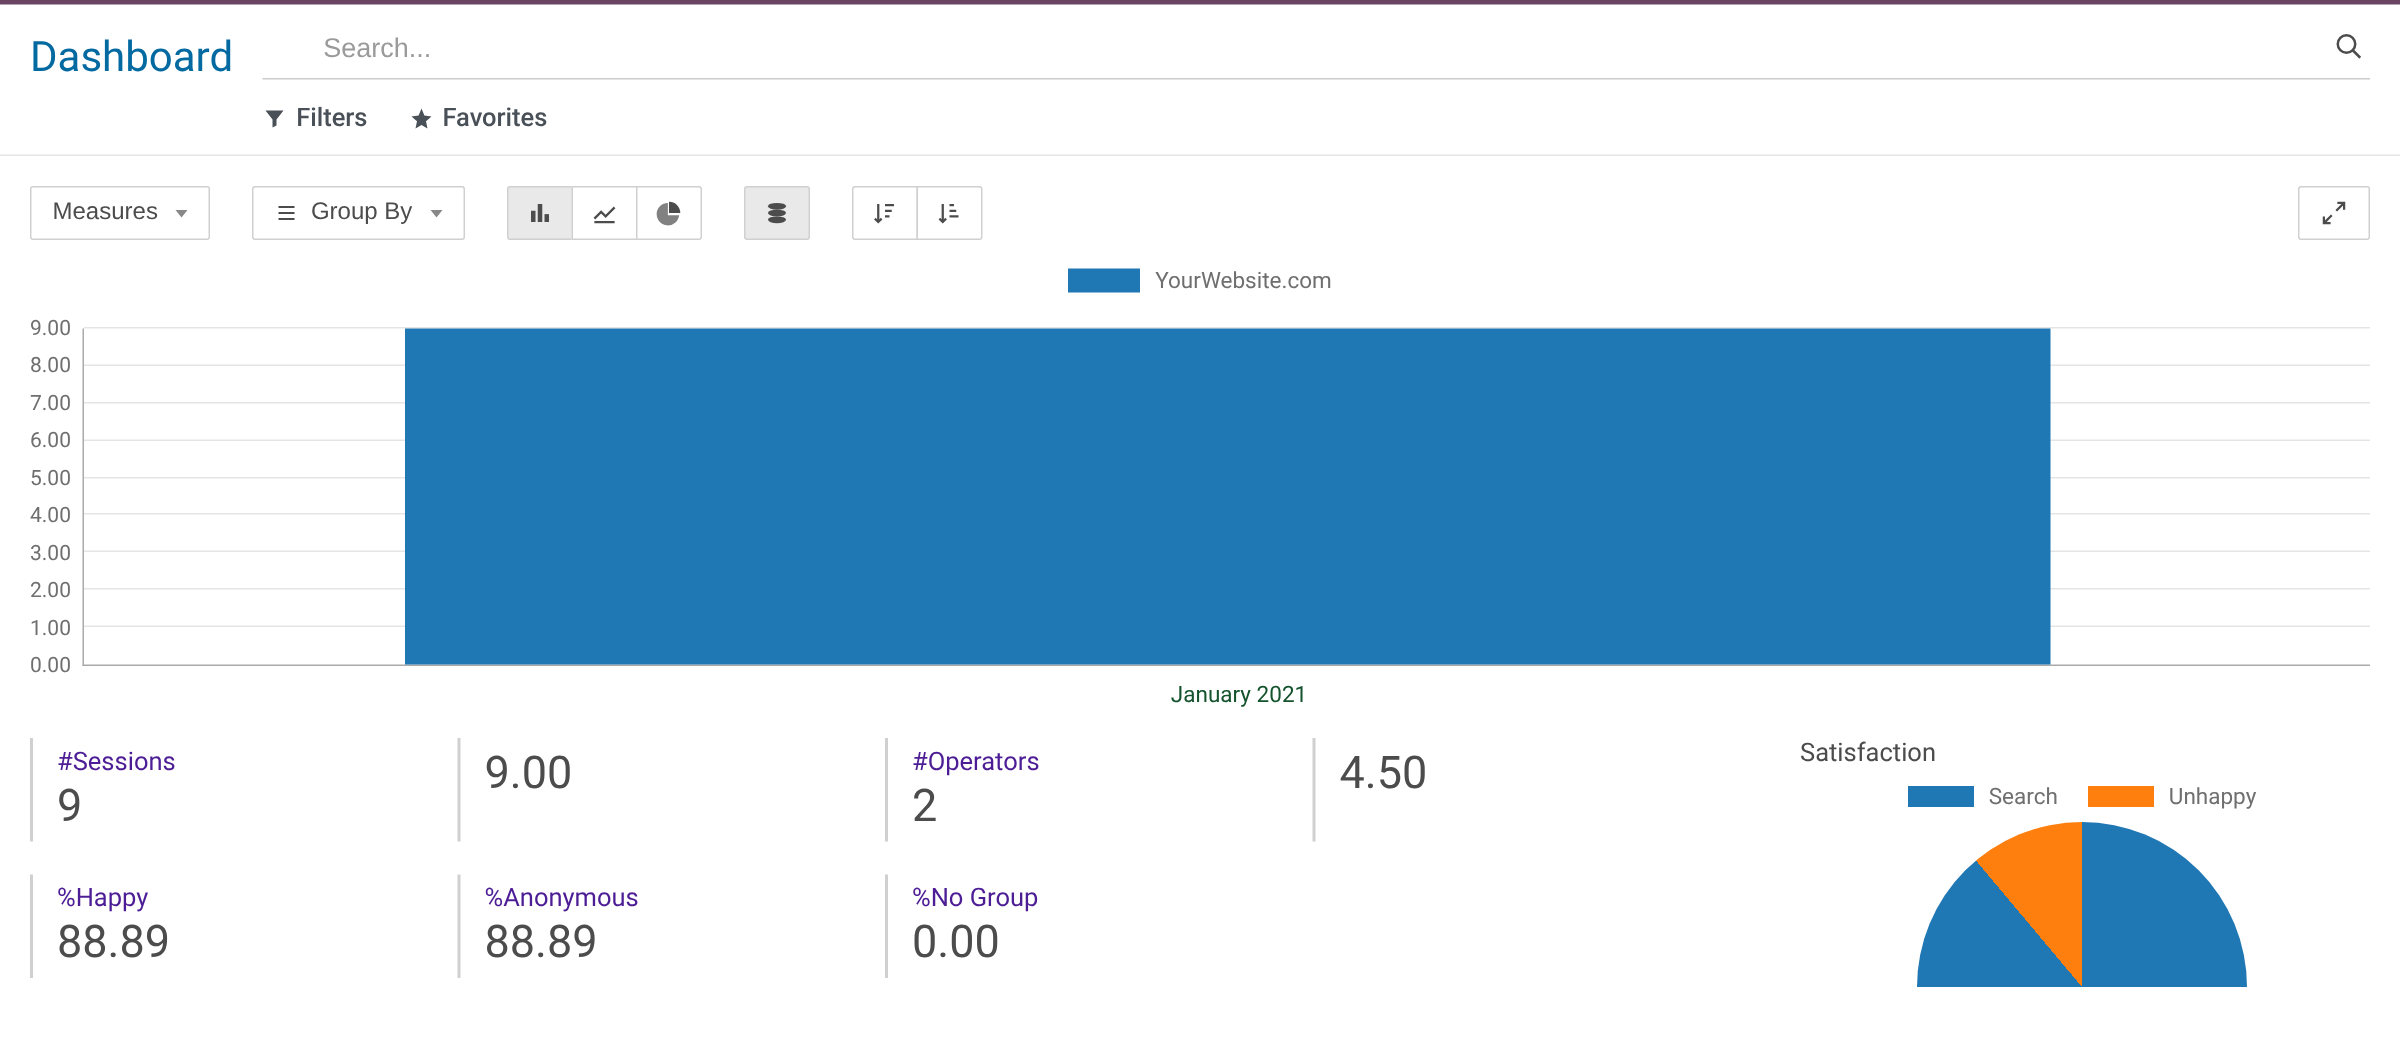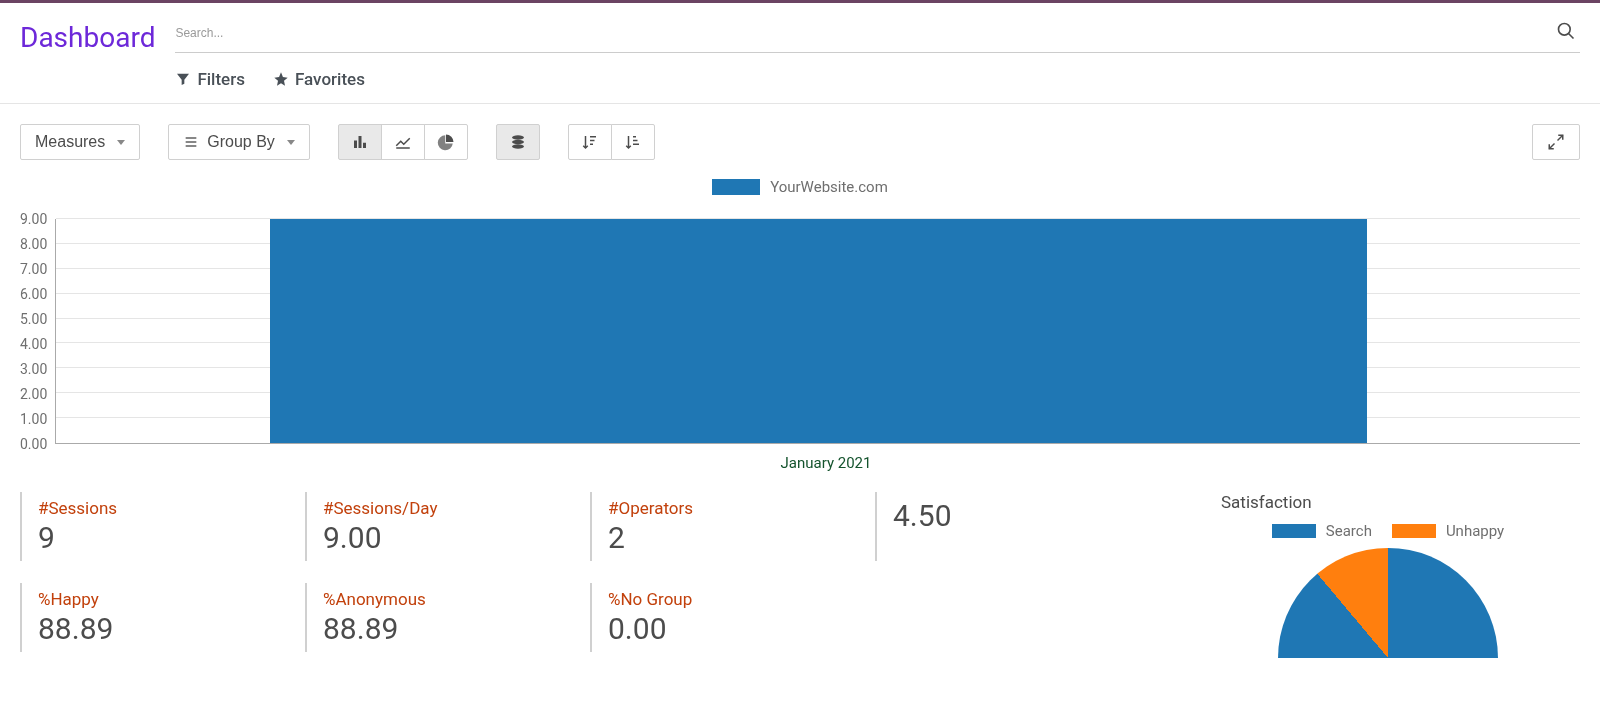--- a/index.html
+++ b/index.html
@@ -1,22 +1,22 @@
 <!DOCTYPE html>
 <html><head>
 <meta charset="utf-8">
 <style>
 * { box-sizing: border-box; margin: 0; padding: 0; }
 body { font-family: -apple-system, BlinkMacSystemFont, "Segoe UI", Roboto, Helvetica, Arial, sans-serif; background: #fff; color: #4c4c4c; overflow: hidden; }
 .top-strip { height: 3px; background: #6b4463; }
 .header { display: flex; align-items: flex-start; padding: 10px 20px 0 20px; gap: 20px; }
-.page-title { font-size: 28px; color: #6d28d9; font-weight: 400; flex: 0 0 auto; padding-top: 8px; }
+.page-title { font-size: 28px; color: #0369a1; font-weight: 400; flex: 0 0 auto; padding-top: 8px; }
 .header-right { flex: 1; display: flex; flex-direction: column; align-items: stretch; }
 .search-wrap { display: flex; align-items: center; border-bottom: 1px solid #ccc; padding: 4px 0; }
-.search-input { flex: 1; border: none; outline: none; font-size: 12px; color: #1d4ed8; background: transparent; padding: 4px 0; }
+.search-input { flex: 1; border: none; outline: none; font-size: 18px; color: #1d4ed8; background: transparent; padding: 4px 0; margin-left: 40px; }
 .search-input::placeholder { color: #9a9a9a; }
 .search-btn { background: none; border: none; cursor: pointer; color: #4c4c4c; padding: 4px; }
 .search-btn svg { width: 20px; height: 20px; }
 .filter-row { display: flex; align-items: center; gap: 28px; padding: 16px 0 14px 0; }
 .filter-item { display: inline-flex; align-items: center; gap: 6px; color: #495057; font-size: 17px; font-weight: 500; cursor: pointer; }
 .filter-item svg { width: 16px; height: 16px; }
 .header-sep { border: none; border-top: 1px solid #e5e5e5; margin: 0; }
 .content { padding: 20px; height: calc(704px - 3px - 110px); overflow-y: auto; }
 .toolbar { display: flex; align-items: center; gap: 28px; margin-bottom: 18px; }
 .btn { background: #fff; border: 1px solid #d0d0d0; padding: 8px 14px; font-size: 16px; color: #4c4c4c; cursor: pointer; display: inline-flex; align-items: center; gap: 8px; border-radius: 2px; }
@@ -35,24 +35,24 @@
 .legend-swatch { width: 48px; height: 16px; background: #1f77b4; display: inline-block; }
 .bar-plot { display: flex; }
 .y-axis { display: flex; flex-direction: column; justify-content: space-between; align-items: flex-end; padding-right: 8px; font-size: 14px; color: #6f6f6f; height: 225px; }
 .plot-grid { flex: 1; position: relative; height: 225px; border-left: 1px solid #aaa; border-bottom: 1px solid #aaa; }
 .grid-line { position: absolute; left: 0; right: 0; border-top: 1px solid #e5e5e5; }
 .bar-rect { position: absolute; background: #1f77b4; }
 .x-axis { padding-left: 52px; text-align: center; font-size: 15px; color: #14532d; margin-top: 10px; margin-bottom: 20px; }
 .metrics-row { display: flex; align-items: flex-start; gap: 0; }
 .metrics-grid { flex: 1; display: grid; grid-template-columns: repeat(4, 1fr); gap: 0; }
 .metric { border-left: 2px solid #d0d0d0; padding: 6px 16px; margin-bottom: 22px; }
-.metric-label { font-size: 17px; color: #c2410c; margin-bottom: 2px; }
+.metric-label { font-size: 17px; color: #4c1d95; margin-bottom: 2px; }
 .metric-value { font-size: 30px; color: #4c4c4c; }
 .satisfaction { width: 420px; padding-left: 36px; }
-.sat-title { font-size: 17px; color: #4c4c4c; margin-bottom: 10px; padding-left: 4px; margin-left: 21px; }
+.sat-title { font-size: 17px; color: #4c4c4c; margin-bottom: 10px; padding-left: 4px; }
 .pie-legend { display: flex; justify-content: center; gap: 20px; margin-bottom: 8px; }
 .pie-legend .legend-item { font-size: 15px; }
 .pie-legend .legend-swatch { width: 44px; height: 14px; }
 .pie-wrap { display: flex; justify-content: center; overflow: hidden; height: 110px; }
 .pie { width: 220px; height: 220px; border-radius: 50%; }
 ::-webkit-scrollbar { width: 14px; }
 ::-webkit-scrollbar-track { background: #f1f1f1; }
 ::-webkit-scrollbar-thumb { background: #c1c1c1; }
 ::-webkit-scrollbar-button { background: #f1f1f1; height: 14px; }
 </style>
@@ -209,21 +209,20 @@
     <div class="x-axis">January 2021</div>
   </div>
 
   <div class="metrics-row">
     <div class="metrics-grid" id="metrics-grid">
         <div class="metric">
           <div class="metric-label">#Sessions</div>
           <div class="metric-value">9</div>
         </div>
         <div class="metric">
-          <div class="metric-label">#Sessions/Day</div>
           <div class="metric-value">9.00</div>
         </div>
         <div class="metric">
           <div class="metric-label">#Operators</div>
           <div class="metric-value">2</div>
         </div>
         <div class="metric">
           <div class="metric-value">4.50</div>
         </div>
         <div class="metric">

